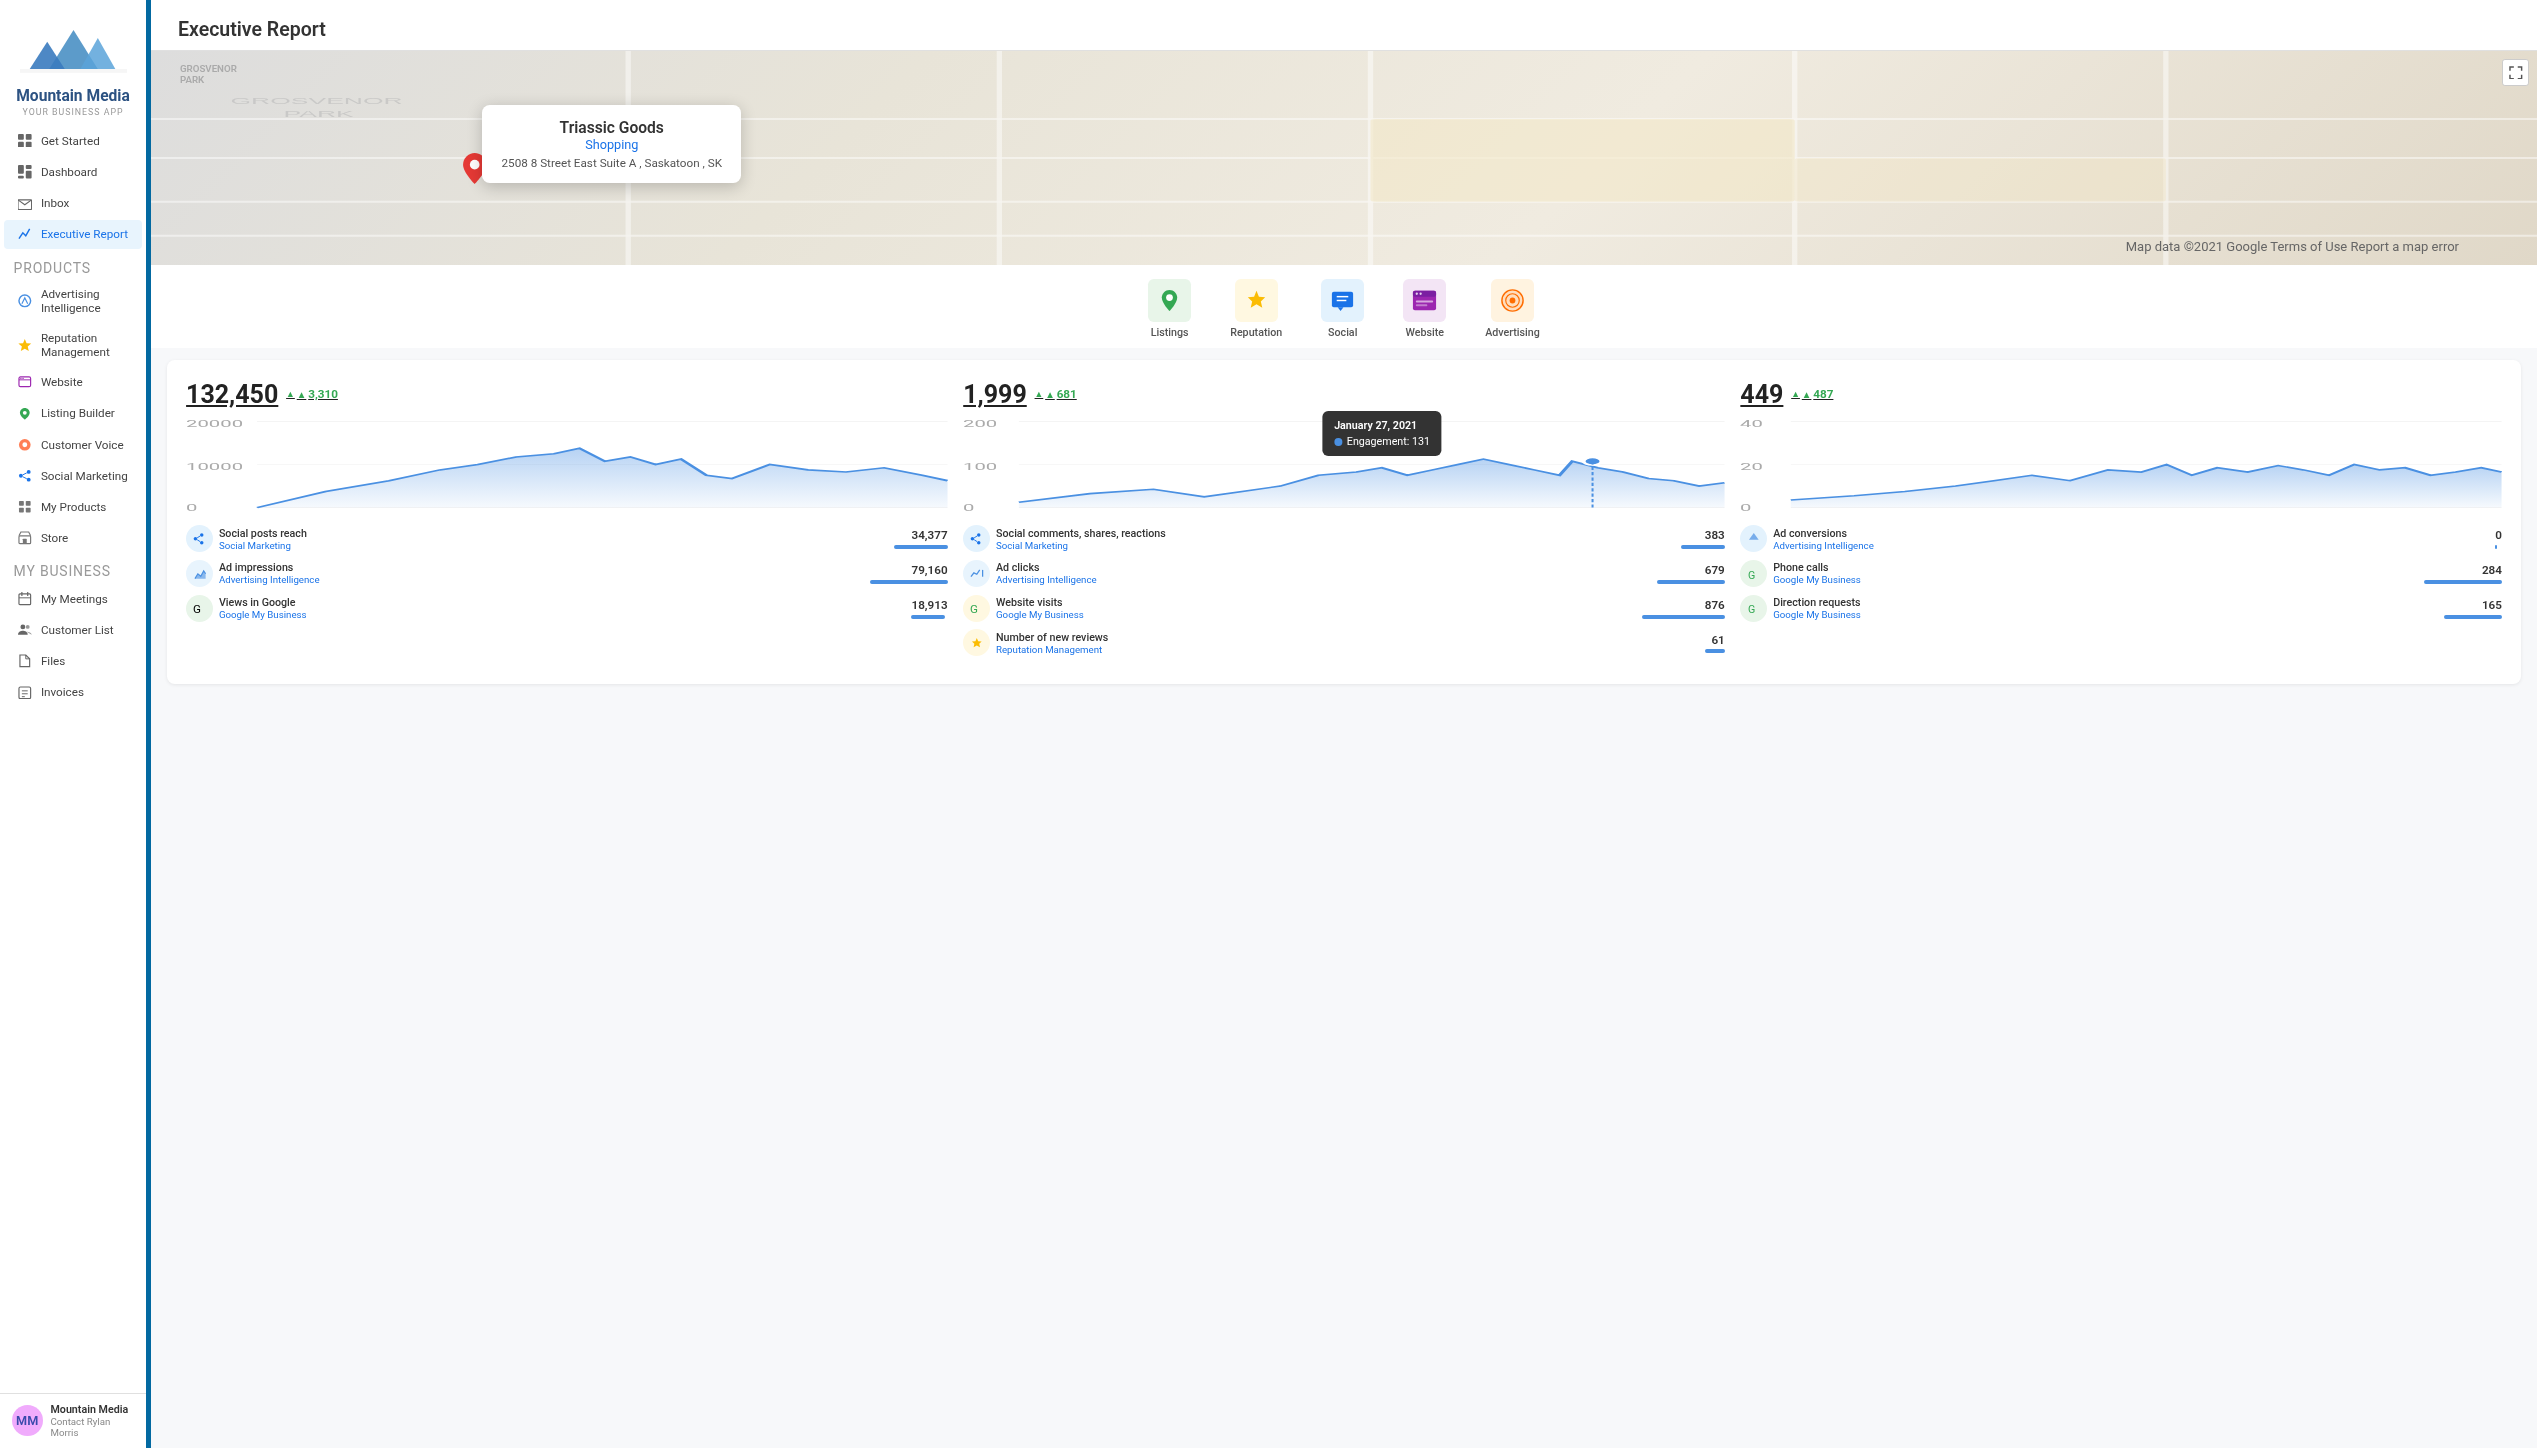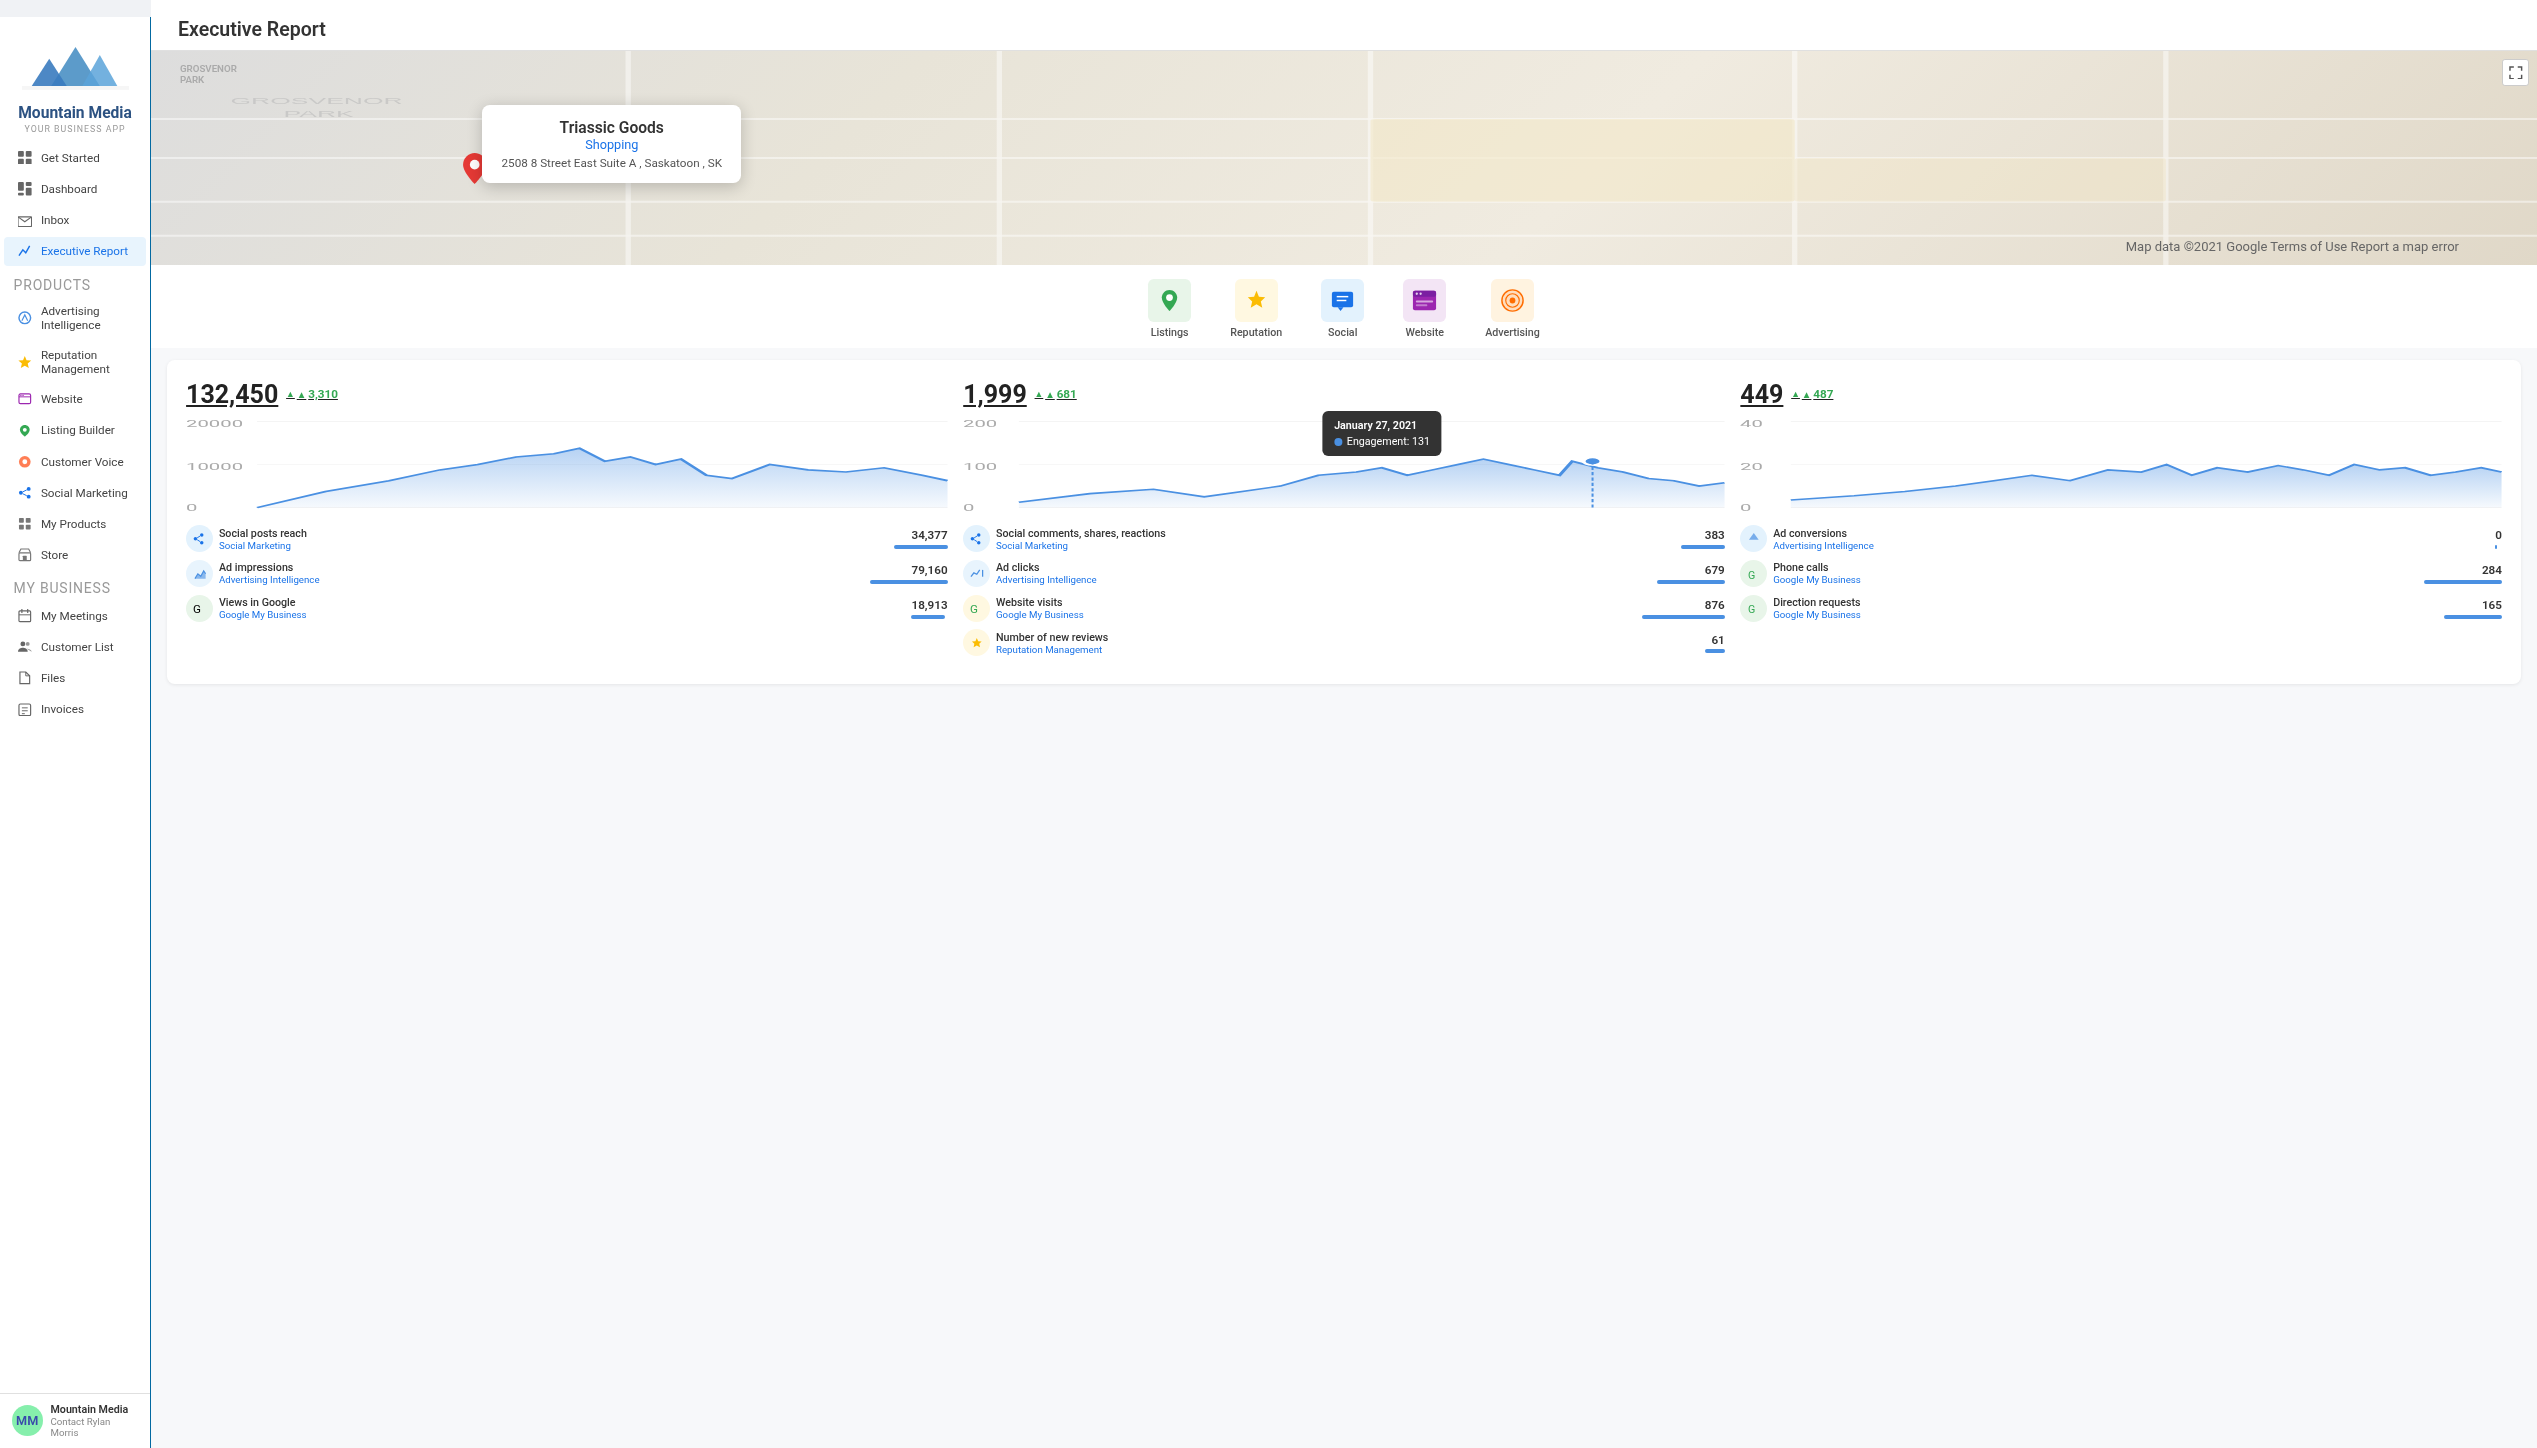--- a/index.html
+++ b/index.html
@@ -1,31 +1,31 @@
 <!DOCTYPE html>
 <html><head>
   <meta charset="utf-8">
   <style>
     * { box-sizing: border-box; margin: 0; padding: 0; }
     body { font-family: -apple-system, BlinkMacSystemFont, 'Segoe UI', Roboto, sans-serif; background: #f0f2f5; display: flex; height: 100vh; overflow: hidden; font-size: 12.7px; }
 
     
-    .sidebar { width: 151px; background: #fff; border-right: 1px solid #0369a1; display: flex; flex-direction: column; overflow-y: auto; flex-shrink: 0; margin-top: 17px; }
+    .sidebar { width: 151px; background: #fff; border-right: 5px solid #0369a1; display: flex; flex-direction: column; overflow-y: auto; flex-shrink: 0; }
     .sidebar-logo { padding: 17.5px 11.7px 7.8px; text-align: center; }
     .logo-mountain { width: 107px; height: 68px; margin: 0 auto; display: block; }
     .logo-text { font-size: 15.6px; font-weight: 700; color: #2c5282; margin-top: 1.9px; }
     .logo-sub { font-size: 8.8px; color: #999; letter-spacing: 1px; text-transform: uppercase; margin-top: 1.9px; }
 
     .nav-section-label { font-size: 14px; color: #999; text-transform: uppercase; letter-spacing: 0.8px; padding: 9.7px 13.6px 3.9px; font-weight: 400; }
     .nav-item { display: flex; align-items: center; gap: 7.8px; padding: 6.8px 13.6px; cursor: pointer; color: #444; font-size: 11.7px; border-radius: 3.9px; margin: 1px 3.9px; }
     .nav-item.active { background: #e8f4fd; color: #1a73e8; }
     .nav-icon { width: 15.6px; height: 15.6px; flex-shrink: 0; display: flex; align-items: center; justify-content: center; }
 
     .sidebar-bottom { margin-top: auto; border-top: 1px solid #e0e0e0; padding: 9.7px 11.7px; display: flex; align-items: center; gap: 7.8px; }
-    .avatar { width: 31px; height: 31px; border-radius: 50%; background: #86efac; flex-shrink: 0; overflow: hidden; display: flex; align-items: center; justify-content: center; font-size: 12.7px; font-weight: 600; color: #3949ab; }
+    .avatar { width: 31px; height: 31px; border-radius: 50%; background: #f0abfc; flex-shrink: 0; overflow: hidden; display: flex; align-items: center; justify-content: center; font-size: 12.7px; font-weight: 600; color: #3949ab; }
     .user-info .name { font-size: 10.7px; font-weight: 600; color: #333; }
     .user-info .contact { font-size: 9.7px; color: #888; }
 
     
     .main { flex: 1; overflow-y: auto; background: #f7f8fa; }
     .page-header { padding: 17.5px 27px 9.7px; background: #fff; border-bottom: 1px solid #e0e0e0; }
     .page-header h1 { font-size: 19.5px; font-weight: 600; color: #333; }
 
     
     .map-section { background: #fff; margin: 0; position: relative; height: 214px; overflow: hidden; }

